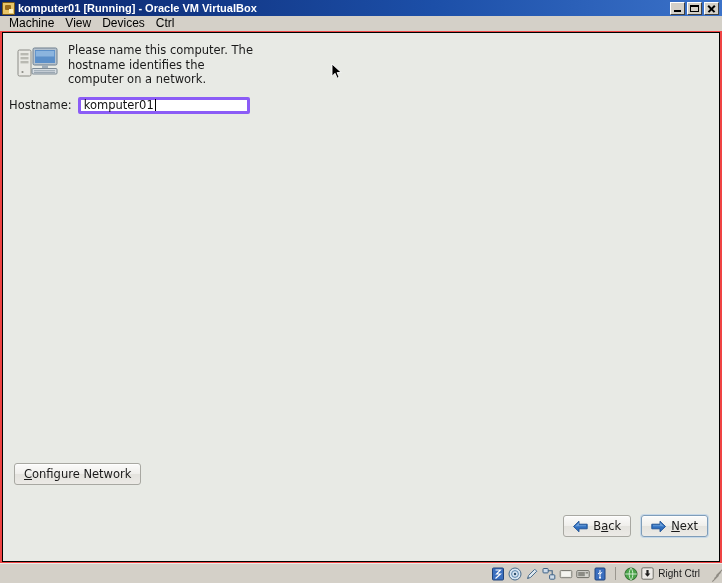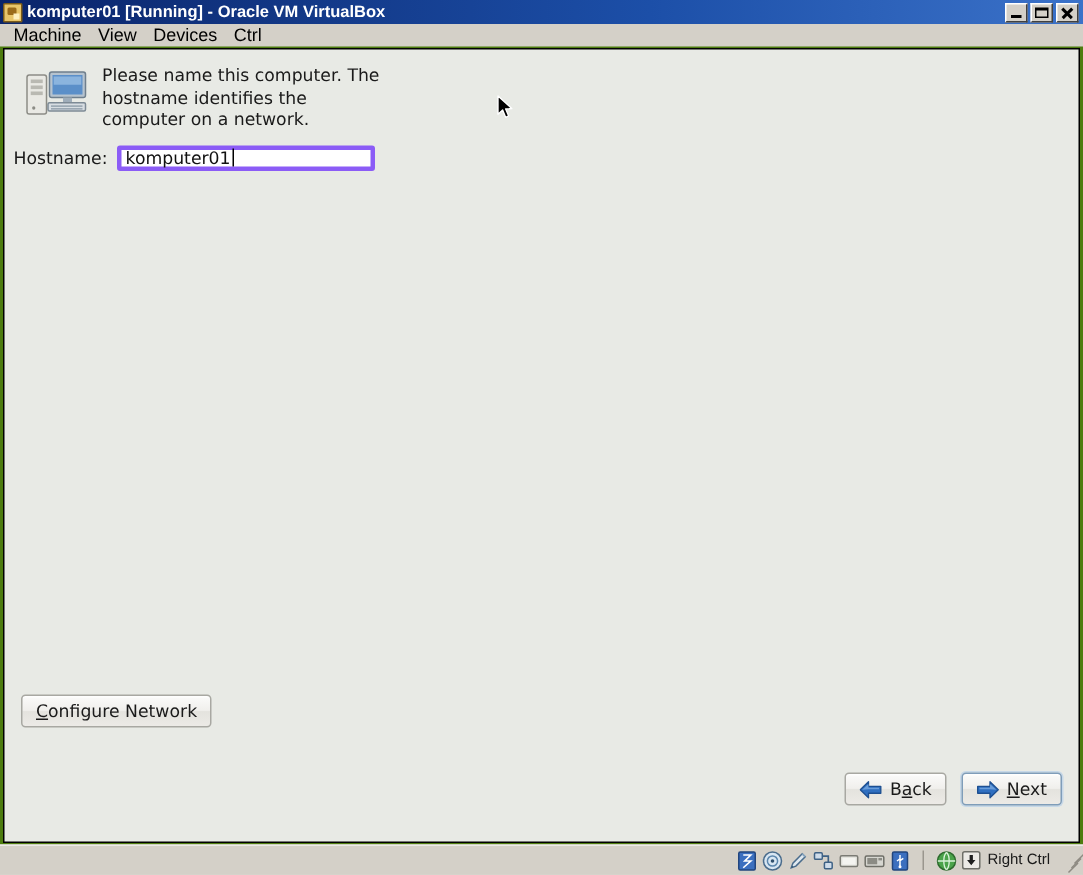--- a/index.html
+++ b/index.html
@@ -128,21 +128,21 @@
     color: #000;
     padding: 1px 6px 1px 5px;
     line-height: 13px;
     cursor: default;
     white-space: nowrap;
   }
 
   
   .vm-wrap {
     flex: 1 1 auto;
-    background: #4d7c0f;
+    background: #ef4444;
     padding: 1px 2px 1px 2px;
     box-sizing: border-box;
     display: flex;
     justify-content: center;
   }
   .vm-screen {
     flex: 1 1 auto;
     background: #e8eae5;
     border: 1px solid #000000;
     position: relative;

